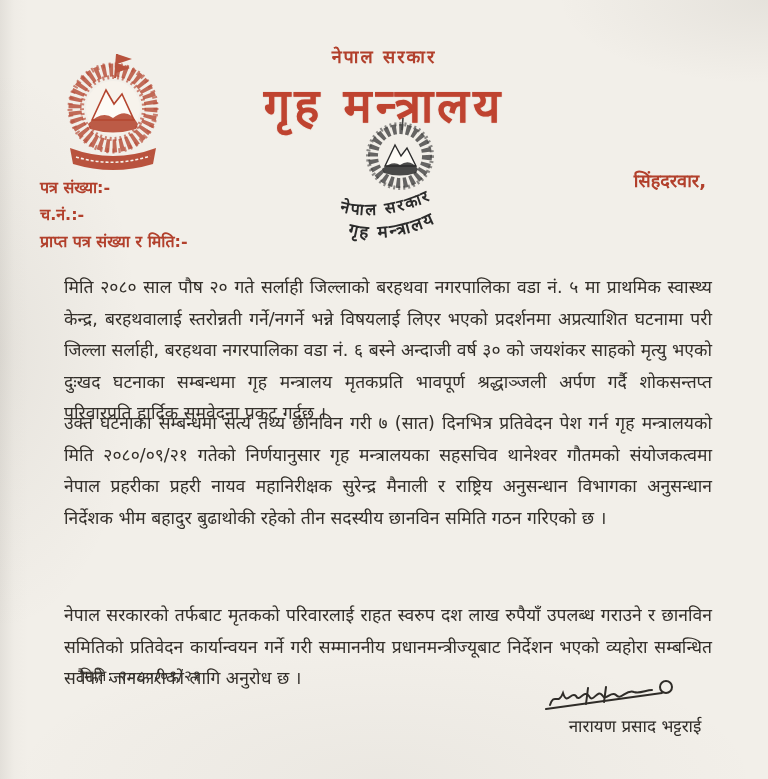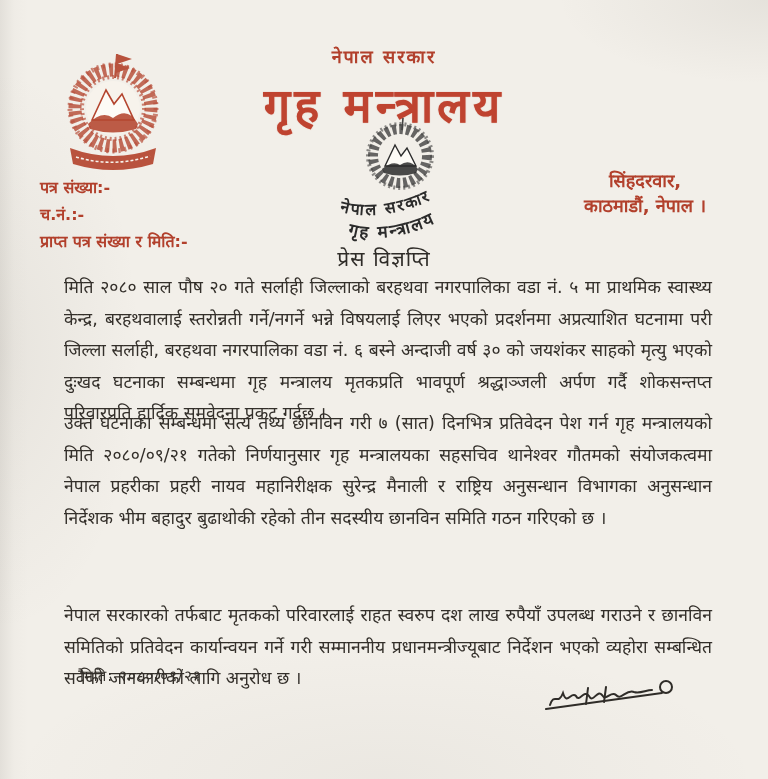--- a/index.html
+++ b/index.html
@@ -149,35 +149,34 @@
   </svg>
 
   <div class="ref-block">
     <div>पत्र संख्या:-</div>
     <div>च.नं.:-</div>
     <div>प्राप्त पत्र संख्या र मिति:-</div>
   </div>
 
   <div class="address-block">
     <div>सिंहदरवार,</div>
-    <div>काठमाडौं, नेपाल ।</div>
   </div>
 
-  <div class="doc-title">प्रेस विज्ञप्ति</div>
 
   <p class="para para-1">मिति २०८० साल पौष २० गते सर्लाही जिल्लाको बरहथवा नगरपालिका वडा नं. ५ मा प्राथमिक स्वास्थ्य केन्द्र, बरहथवालाई स्तरोन्नती गर्ने/नगर्ने भन्ने विषयलाई लिएर भएको प्रदर्शनमा अप्रत्याशित घटनामा परी जिल्ला सर्लाही, बरहथवा नगरपालिका वडा नं. ६ बस्ने अन्दाजी वर्ष ३० को जयशंकर साहको मृत्यु भएको दुःखद घटनाका सम्बन्धमा गृह मन्त्रालय मृतकप्रति भावपूर्ण श्रद्धाञ्जली अर्पण गर्दै शोकसन्तप्त परिवारप्रति हार्दिक समवेदना प्रकट गर्दछ ।</p>
   <p class="para para-2">उक्त घटनाका सम्बन्धमा सत्य तथ्य छानविन गरी ७ (सात) दिनभित्र प्रतिवेदन पेश गर्न गृह मन्त्रालयको मिति २०८०/०९/२१ गतेको निर्णयानुसार गृह मन्त्रालयका सहसचिव थानेश्वर गौतमको संयोजकत्वमा नेपाल प्रहरीका प्रहरी नायव महानिरीक्षक सुरेन्द्र मैनाली र राष्ट्रिय अनुसन्धान विभागका अनुसन्धान निर्देशक भीम बहादुर बुढाथोकी रहेको तीन सदस्यीय छानविन समिति गठन गरिएको छ ।</p>
   <p class="para para-3">नेपाल सरकारको तर्फबाट मृतकको परिवारलाई राहत स्वरुप दश लाख रुपैयाँ उपलब्ध गराउने र छानविन समितिको प्रतिवेदन कार्यान्वयन गर्ने गरी सम्माननीय प्रधानमन्त्रीज्यूबाट निर्देशन भएको व्यहोरा सम्बन्धित सवैको जानकारीको लागि अनुरोध छ ।</p>
 
   <div class="footer-date">मिति: २०८०/०९/२१</div>
 
   <div class="signature-block">
     <svg class="signature-scribble" viewBox="0 0 150 36" xmlns="http://www.w3.org/2000/svg">
       <g stroke="#2f2c28" stroke-width="2" fill="none" stroke-linecap="round">
         <path d="M6,27 C10,14 14,28 19,15 C23,28 27,13 32,18 C35,25 40,11 45,18 C49,26 53,11 58,17 C62,24 67,12 72,17 C77,23 82,11 90,14 C96,16 102,12 108,12"></path>
         <path d="M2,31 L118,15"></path>
         <circle cx="122" cy="9" r="6"></circle>
         <path d="M44,10 L42,26 M62,9 L60,24"></path>
       </g>
     </svg>
+    <div class="signatory-name">नारायण प्रसाद भट्टराई</div>
   </div>
 
 </div>
 
 </body></html>

